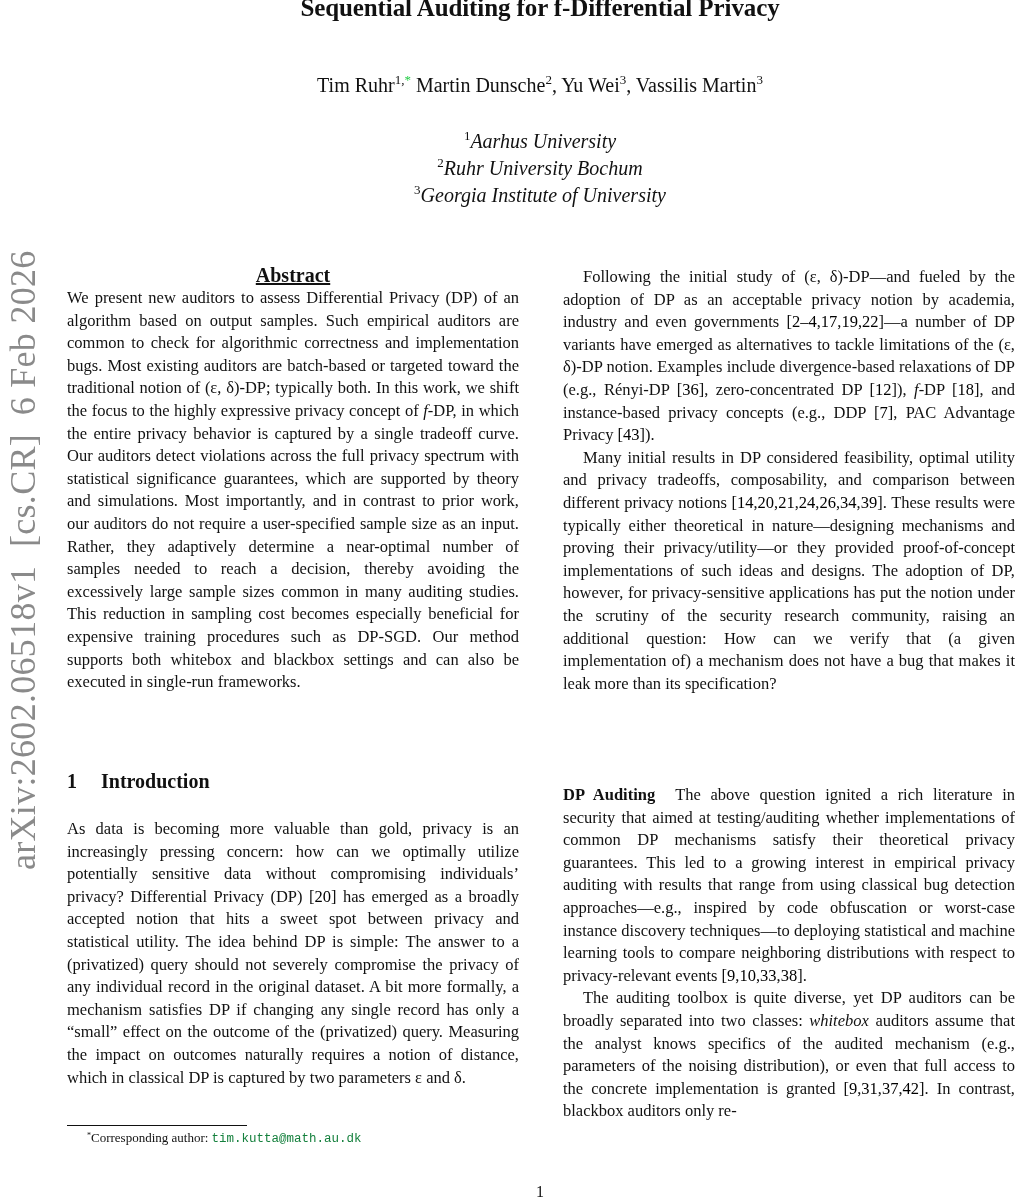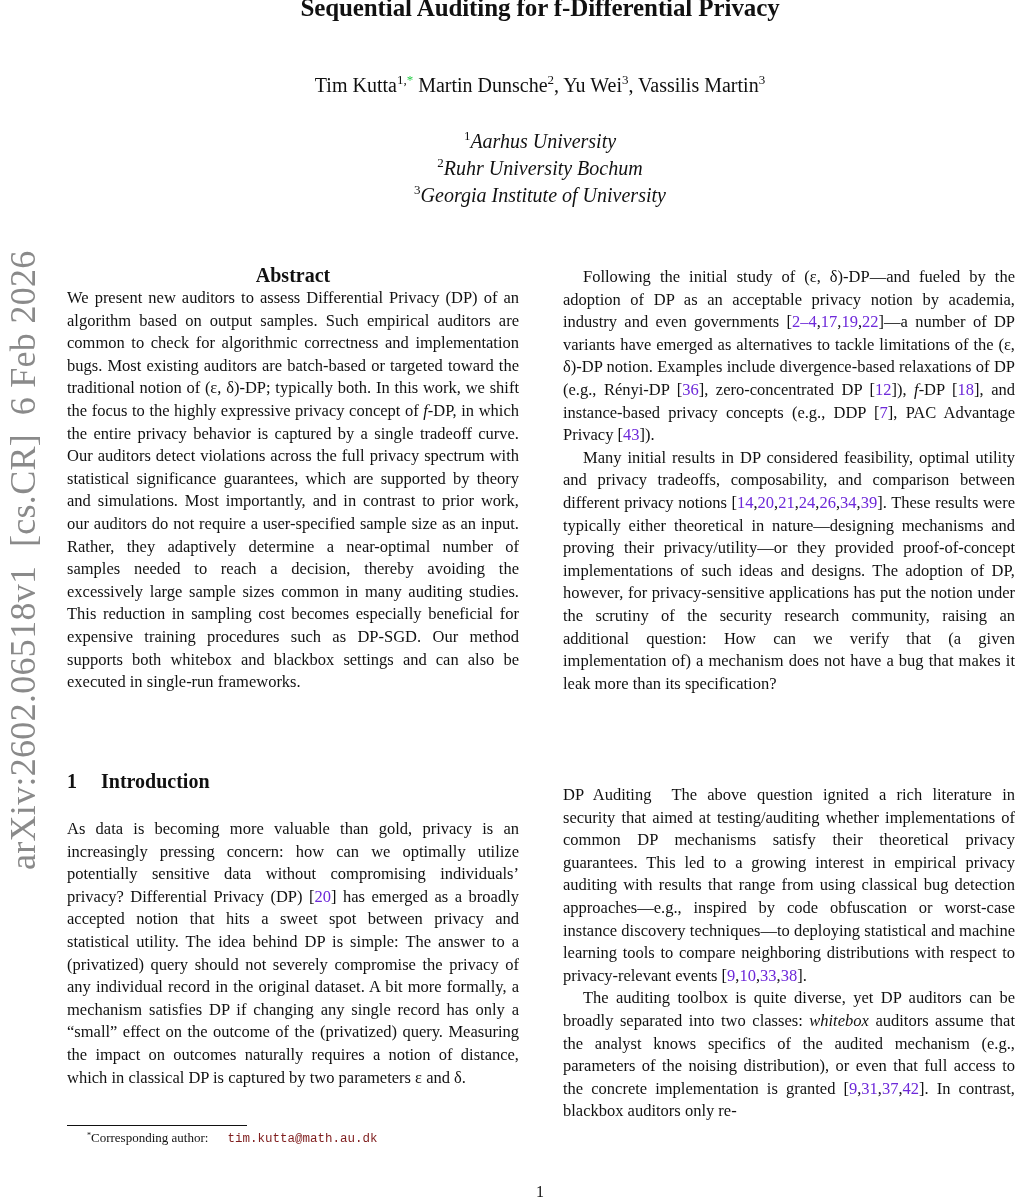--- a/index.html
+++ b/index.html
@@ -30,50 +30,50 @@
     width: 680px;
   }
   .col {
     position: absolute; width: 452px; font-size: 16.5px; line-height: 22.6px;
     text-align: justify;
   }
   .col-left { left: 67px; }
   .col-right { left: 563px; }
   .abstract-heading {
     position: absolute; left: 67px; width: 452px; top: 264px; text-align: center;
-    font-weight: bold; font-size: 20px;
+    font-weight: bold; font-size: 20px; text-decoration: underline;
   }
   .section-heading {
     position: absolute; left: 67px; top: 770px; font-weight: bold; font-size: 20px;
   }
   .section-heading .num { display: inline-block; width: 34px; }
   p { margin: 0; }
   .indent { text-indent: 20px; }
-  .cite { color: #6d28d9; }
+  .cite { color: #000000; }
   .para-gap { }
-  .run-in { font-weight: normal; margin-right: 20px; }
+  .run-in { font-weight: bold; margin-right: 20px; }
   .footnote-rule {
     position: absolute; left: 67px; top: 1125px; width: 180px; height: 1px; background: #111;
   }
   .footnote {
     position: absolute; left: 87px; top: 1130px; font-size: 13px;
   }
   .footnote sup { font-size: 8px; vertical-align: 4px; line-height: 0; }
-  .mono { font-family: "Liberation Mono", "DejaVu Sans Mono", monospace; color: #7f1d1d; font-size: 12.5px; margin-left: 16px; }
+  .mono { font-family: "Liberation Mono", "DejaVu Sans Mono", monospace; color: #15803d; font-size: 12.5px; }
   .page-number {
     position: absolute; left: 0; width: 1080px; top: 1183px; text-align: center; font-size: 16px;
   }
 </style>
 </head>
 <body>
 
 <div class="title">Sequential Auditing for f-Differential Privacy</div>
 
 <div class="authors">
-  <span>Tim Kutta</span><sup>1</sup><sup>,</sup><sup class="star">*</sup>
+  <span>Tim Ruhr</span><sup>1</sup><sup>,</sup><sup class="star">*</sup>
   <span>Martin Dunsche</span><sup>2</sup>,
   <span>Yu Wei</span><sup>3</sup>,
   <span>Vassilis Martin</span><sup>3</sup>
 </div>
 
 <div class="affils">
   <div><sup>1</sup><span>Aarhus University</span></div>
   <div><sup>2</sup><span>Ruhr University Bochum</span></div>
   <div><sup>3</sup><span>Georgia Institute of University</span></div>
 </div>

